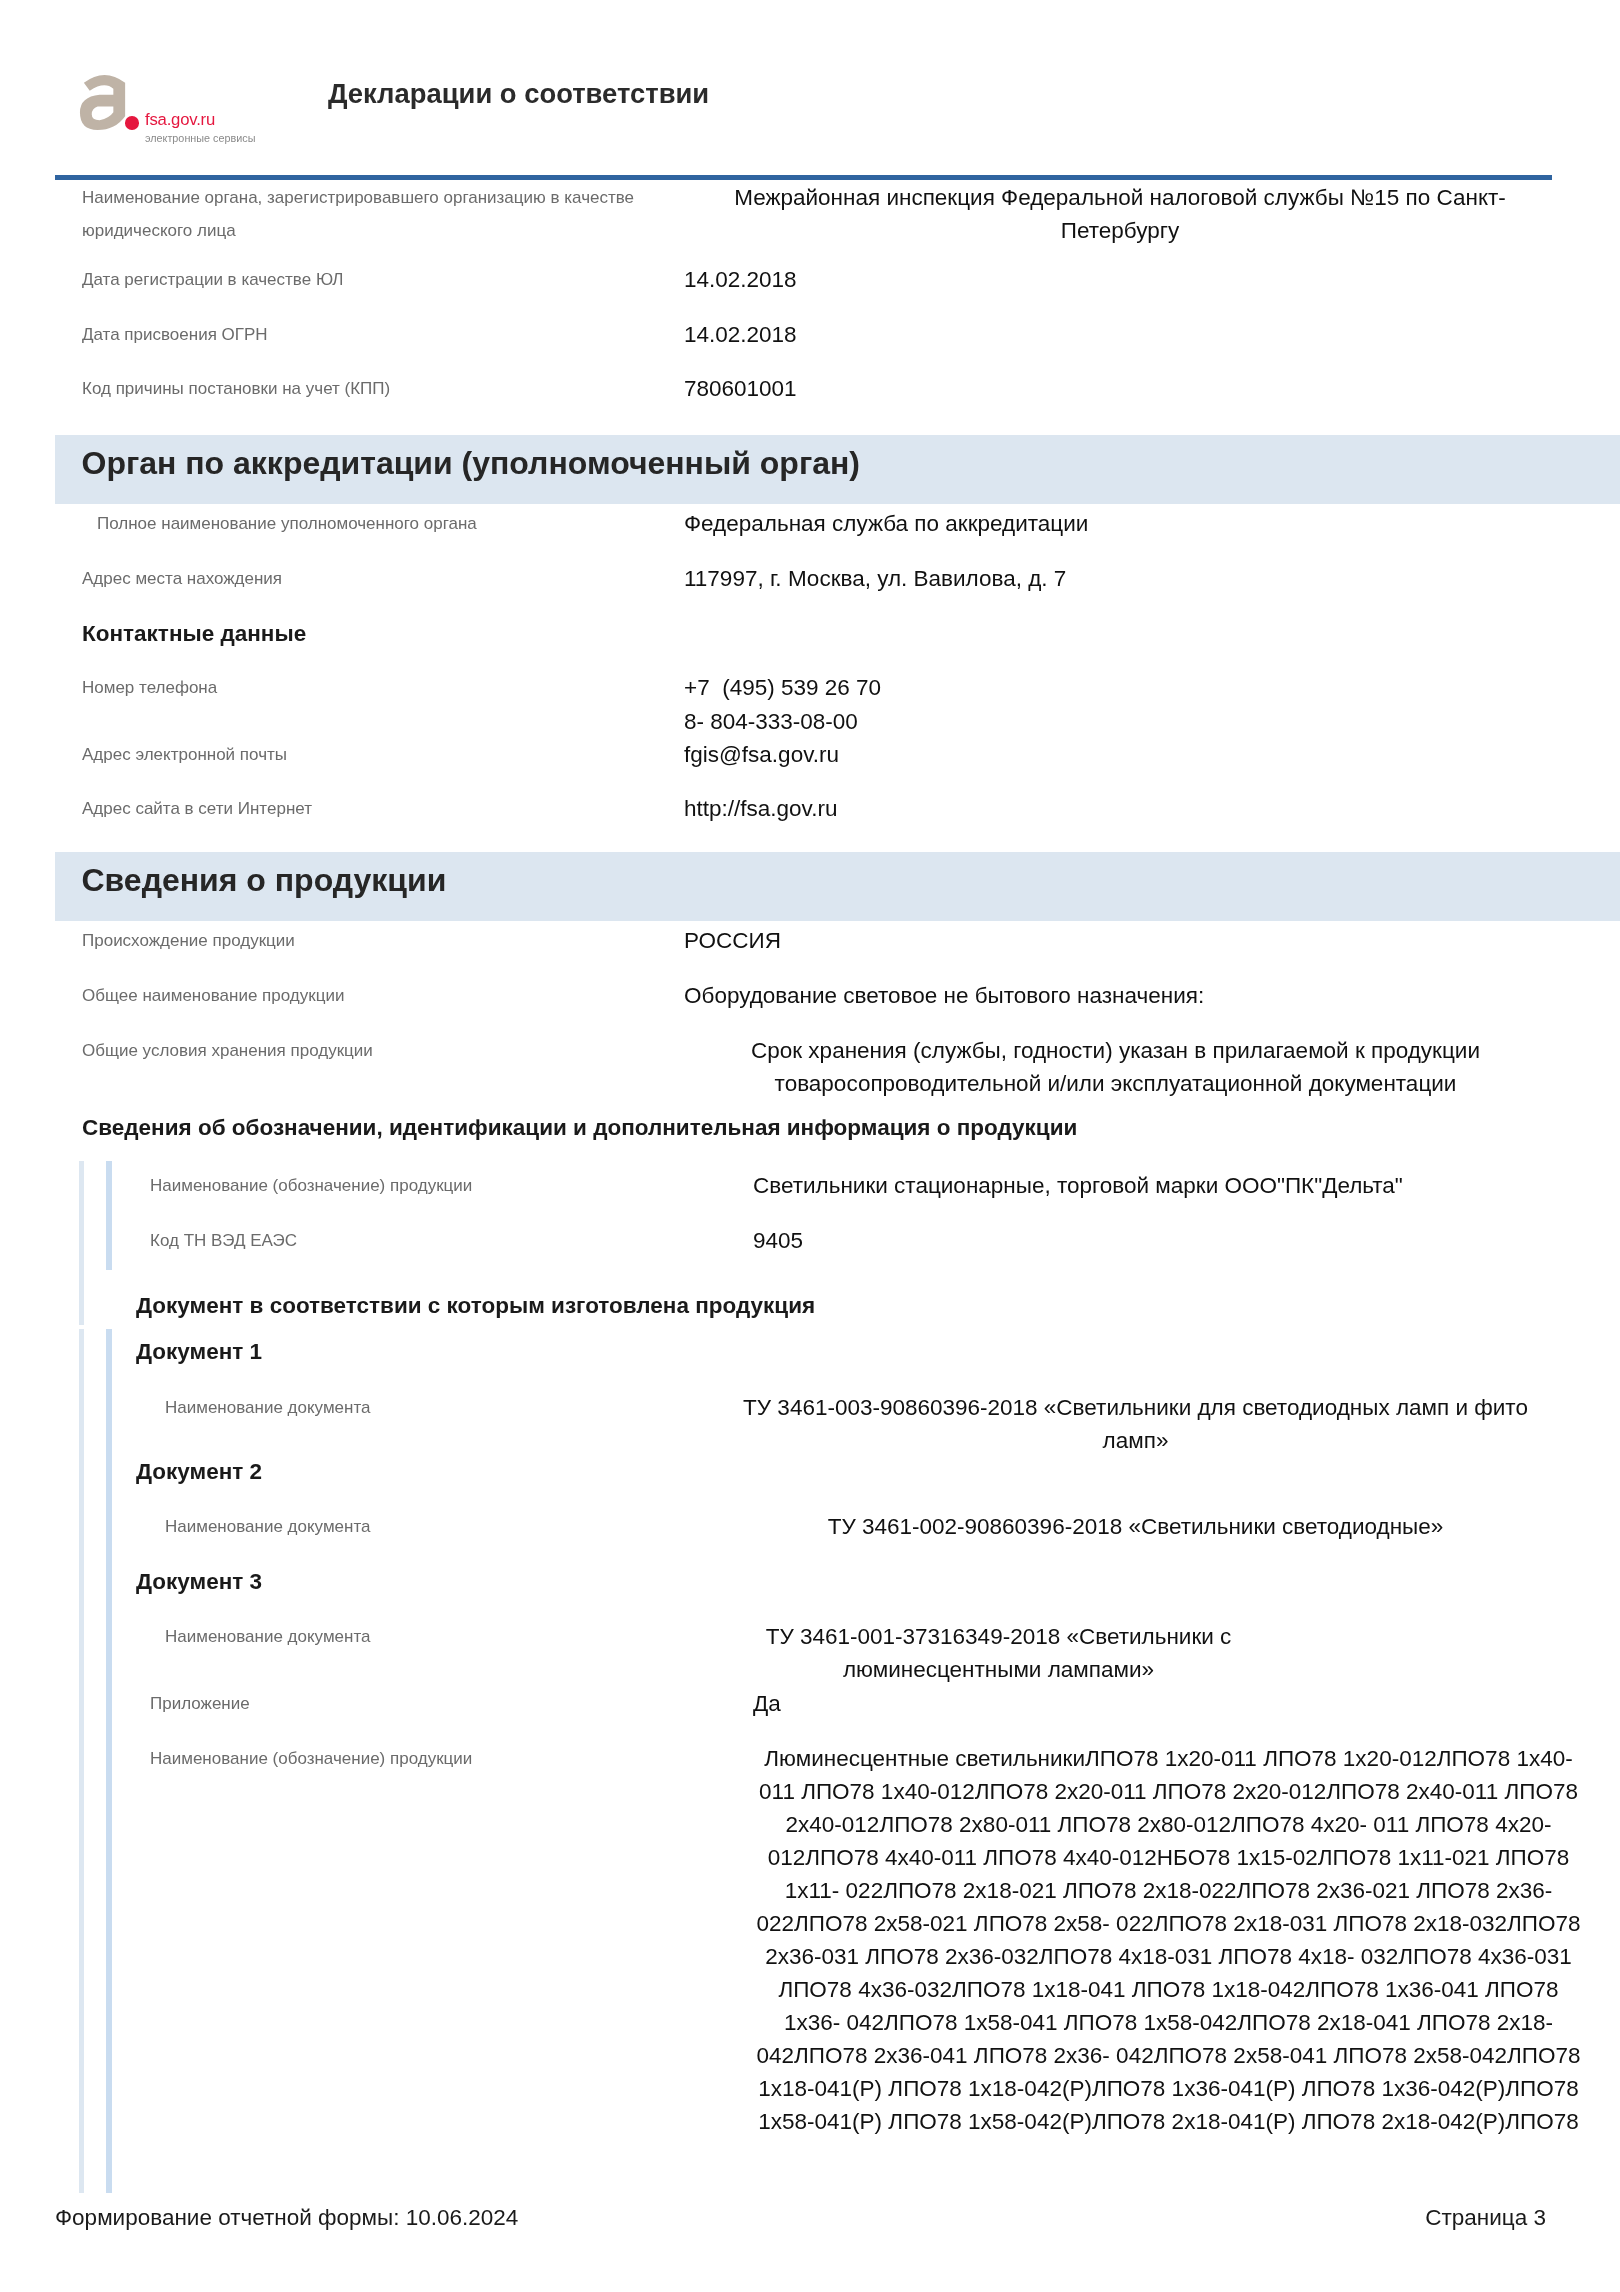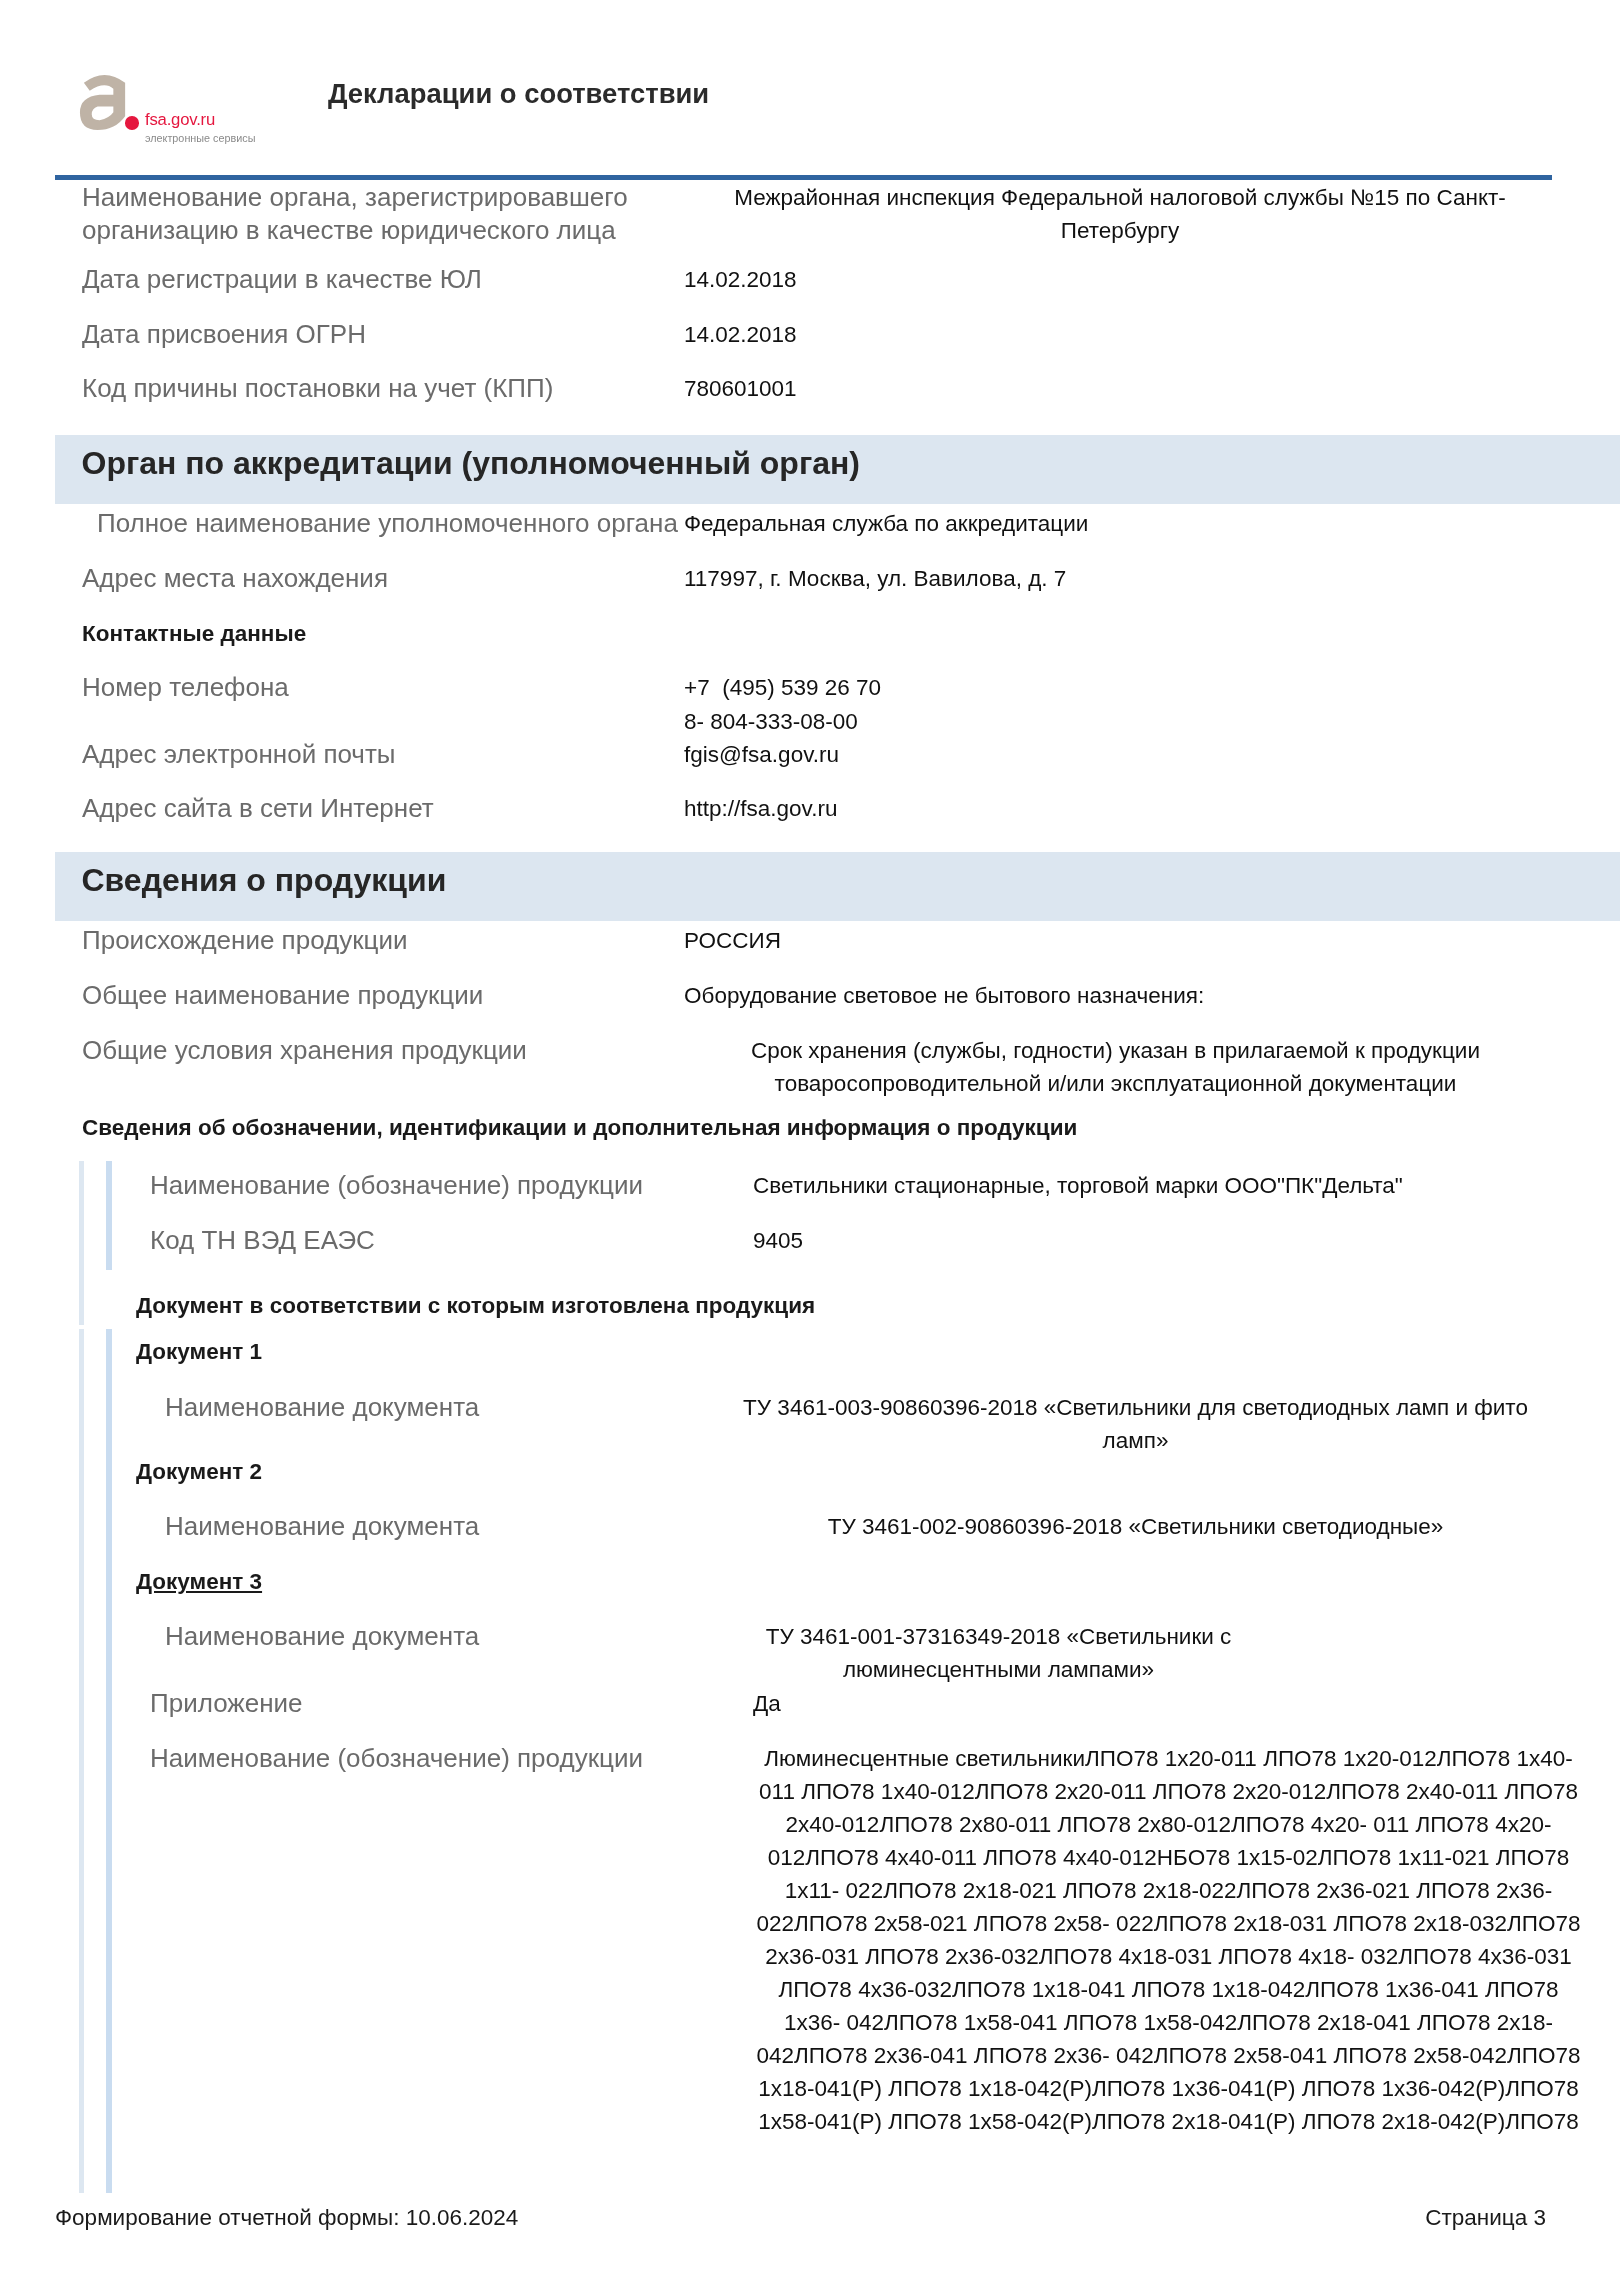--- a/index.html
+++ b/index.html
@@ -6,21 +6,21 @@
   body { width:1620px; height:2293px; position:relative; overflow:hidden;
          font-family:"Liberation Sans", "DejaVu Sans", sans-serif; color:#1a1a1a; }
   .abs { position:absolute; }
   .logo { left:76px; top:73px; width:196px; height:74px; }
   .logo-a { position:absolute; left:0; top:0; width:57px; height:61px; }
   .logo-dot { position:absolute; left:49px; top:43px; width:13.7px; height:13.7px; border-radius:50%; background:#e5173f; }
   .logo-domain { position:absolute; left:69px; top:37px; font-size:16.7px; color:#e5173f; letter-spacing:-0.2px; }
   .logo-sub { position:absolute; left:69px; top:59px; font-size:10.8px; color:#8a8a8a; }
   .doc-title { left:328px; top:78px; font-size:27.4px; font-weight:bold; color:#2b2b2b; }
   .rule { left:55px; top:175px; width:1497px; height:4.9px; background:#2f64a0; }
-  .lbl { position:absolute; font-size:26px; color:#6b6b6b; line-height:33px; }
+  .lbl { position:absolute; font-size:17px; color:#6b6b6b; line-height:33px; }
   .val { position:absolute; font-size:22.5px; color:#111111; line-height:33px;text-align:center; }
   .band { position:absolute; left:55px; width:1612px; height:69px; background:#dce6f0; }
   .band-h { position:absolute; left:26.5px; top:9.8px; font-size:32px; font-weight:bold; color:#262626; }
   .subh { position:absolute; font-size:22.5px; font-weight:bold; color:#1a1a1a; line-height:33px; }
   .bar-outer { position:absolute; left:79px; width:4.9px; background:#dde7f1; }
   .bar-inner { position:absolute; left:106px; width:5.9px; background:#c9dcf0; }
   .footer { position:absolute; top:2205px; font-size:22.5px; color:#1a1a1a; }
 </style>
 </head>
 <body>
@@ -85,21 +85,21 @@
 <div class="subh" style="left:136px; top:1289px;">Документ в соответствии с которым изготовлена продукция</div>
 
 <div class="subh" style="left:136px; top:1335px;">Документ 1</div>
 <div class="lbl" style="left:165px; top:1391px;">Наименование документа</div>
 <div class="val" style="left:724px; top:1391px; width:823px;">ТУ 3461-003-90860396-2018 «Светильники для светодиодных ламп и фито ламп»</div>
 
 <div class="subh" style="left:136px; top:1455px;">Документ 2</div>
 <div class="lbl" style="left:165px; top:1510px;">Наименование документа</div>
 <div class="val" style="left:724px; top:1510px; width:823px;">ТУ 3461-002-90860396-2018 «Светильники светодиодные»</div>
 
-<div class="subh" style="left:136px; top:1565px;text-decoration:underline;">Документ 3</div>
+<div class="subh" style="left:136px; top:1565px;">Документ 3</div>
 <div class="lbl" style="left:165px; top:1620px;">Наименование документа</div>
 <div class="val" style="left:724px; top:1620px; width:549px;">ТУ 3461-001-37316349-2018 «Светильники с люминесцентными лампами»</div>
 
 <div class="lbl" style="left:150px; top:1687px;">Приложение</div>
 <div class="val" style="left:753px; top:1687px;">Да</div>
 <div class="lbl" style="left:150px; top:1742px;">Наименование (обозначение) продукции</div>
 <div class="val" style="left:753px; top:1742px; width:831px; height:431px; overflow:hidden;">Люминесцентные светильникиЛПО78 1х20-011 ЛПО78 1х20-012ЛПО78 1х40-011 ЛПО78 1х40-012ЛПО78 2х20-011 ЛПО78 2х20-012ЛПО78 2х40-011 ЛПО78 2х40-012ЛПО78 2х80-011 ЛПО78 2х80-012ЛПО78 4х20- 011 ЛПО78 4х20-012ЛПО78 4х40-011 ЛПО78 4х40-012НБО78 1х15-02ЛПО78 1х11-021 ЛПО78 1х11- 022ЛПО78 2х18-021 ЛПО78 2х18-022ЛПО78 2х36-021 ЛПО78 2х36-022ЛПО78 2х58-021 ЛПО78 2х58- 022ЛПО78 2х18-031 ЛПО78 2х18-032ЛПО78 2х36-031 ЛПО78 2х36-032ЛПО78 4х18-031 ЛПО78 4х18- 032ЛПО78 4х36-031 ЛПО78 4х36-032ЛПО78 1х18-041 ЛПО78 1х18-042ЛПО78 1х36-041 ЛПО78 1х36- 042ЛПО78 1х58-041 ЛПО78 1х58-042ЛПО78 2х18-041 ЛПО78 2х18-042ЛПО78 2х36-041 ЛПО78 2х36- 042ЛПО78 2х58-041 ЛПО78 2х58-042ЛПО78 1х18-041(Р) ЛПО78 1х18-042(Р)ЛПО78 1х36-041(Р) ЛПО78 1х36-042(Р)ЛПО78 1х58-041(Р) ЛПО78 1х58-042(Р)ЛПО78 2х18-041(Р) ЛПО78 2х18-042(Р)ЛПО78</div>
 
 <div class="footer" style="left:55px;">Формирование отчетной формы: 10.06.2024</div>
 <div class="footer" style="right:74px;">Страница 3</div>

